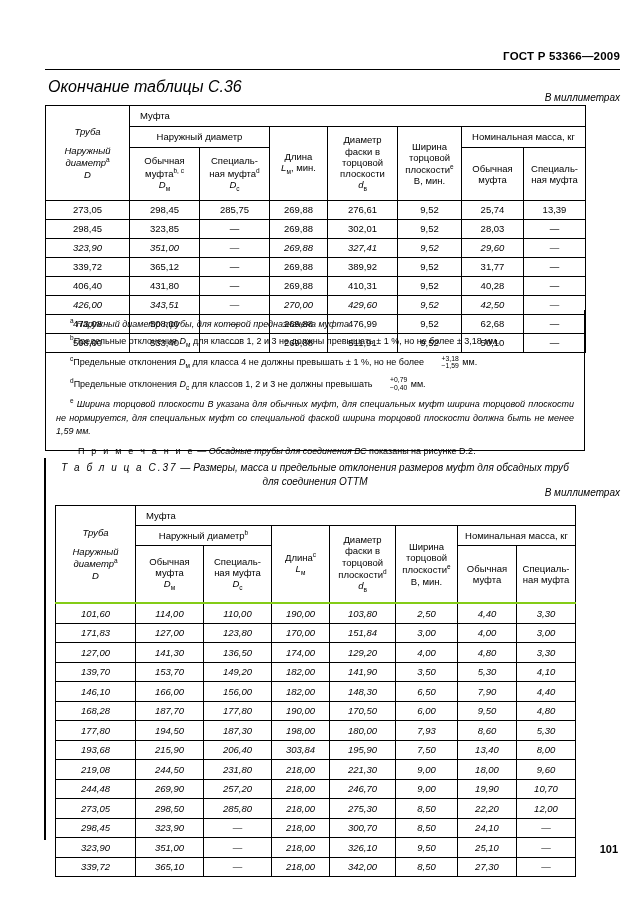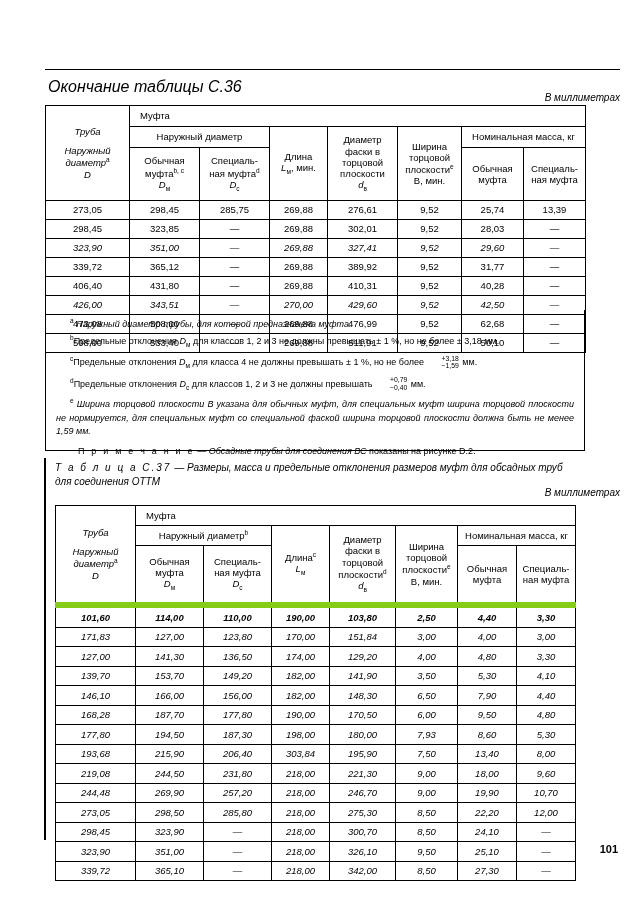--- a/index.html
+++ b/index.html
@@ -66,20 +66,21 @@
   }
 
   .tbl-title {
     position: absolute;
     left: 55px;
     top: 461px;
     width: 520px;
     font-size: 10px;
     font-style: italic;
     line-height: 1.35;
+    text-align: center;
   }
   .tbl-title .tname { letter-spacing: 2px; font-style: italic; }
 
   
   .change-bar {
     position: absolute;
     left: 44px;
     top: 458px;
     width: 1.6px;
     height: 382px;
@@ -160,37 +161,38 @@
   
   #table-c37 {
     left: 55px;
     top: 505px;
     width: 520px;
   }
   #table-c37 .hdr-top td { height: 19px; }
   #table-c37 .hdr-mid td { height: 19px; }
   #table-c37 .hdr-low td { height: 56px; }
   #table-c37 td.num { height: 18.5px; font-style: italic; }
-  #table-c37 tr.firstdata td { border-top: 6px solid #84cc16; font-weight: bold; }
+  #table-c37 tr.firstdata td { border-top: 2px solid #84cc16; }
 
   .page-number {
     position: absolute;
     right: 12px;
     top: 843px;
     font-size: 11px;
     font-weight: bold;
   }
 
   .dash { font-style: normal; }
 </style>
 </head>
 <body>
 
 <div class="page">
 
+  <div class="doc-header">ГОСТ Р 53366—2009</div>
   <div class="doc-header-rule"></div>
 
   <div class="caption-cont">Окончание таблицы С.36</div>
   <div class="units-1">В миллиметрах</div>
 
   <table class="gost" id="table-c36">
     <colgroup>
       <col style="width:84px">
         <col style="width:70px">
         <col style="width:70px">

